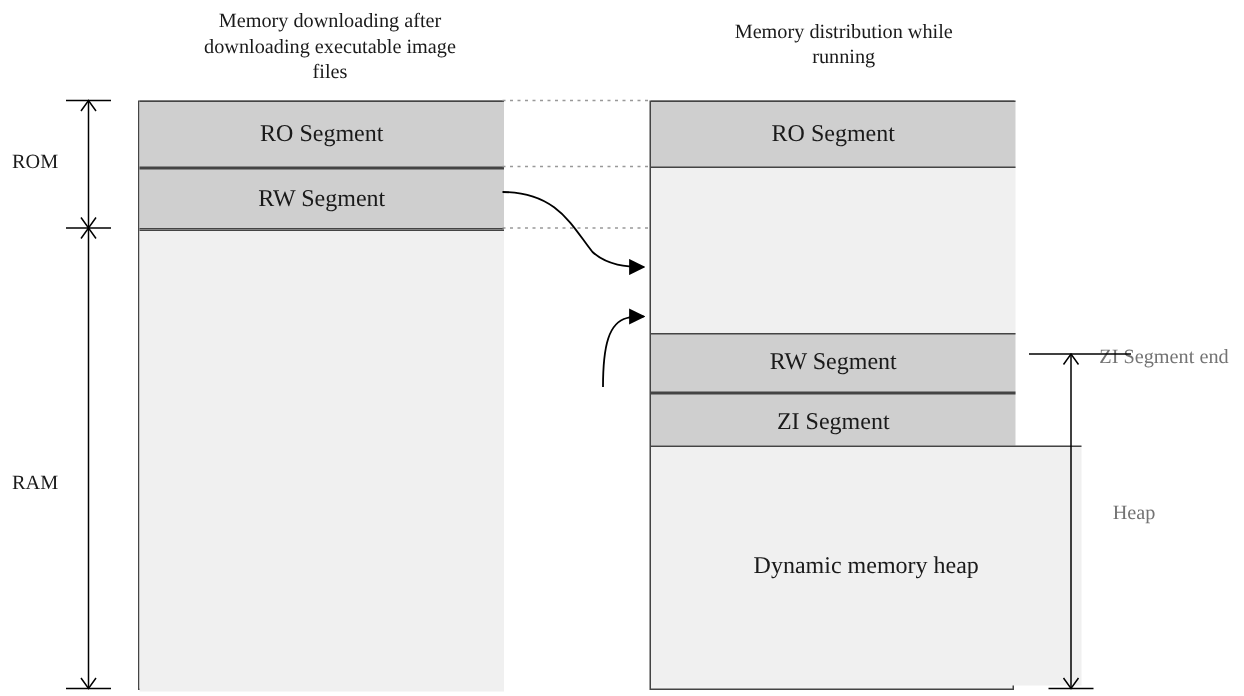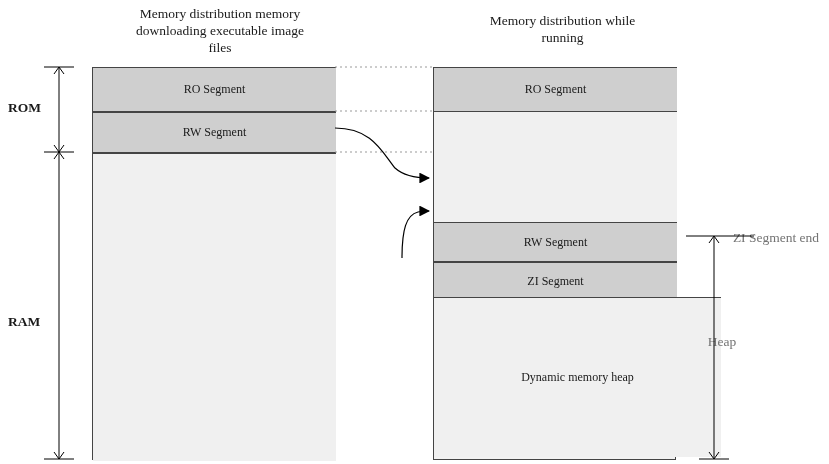--- a/index.html
+++ b/index.html
@@ -35,21 +35,21 @@
     box-sizing: border-box;
     background: #f2f2f2;
   }
   .seg {
     position: absolute;
     left: 0;
     box-sizing: border-box;
     display: flex;
     align-items: center;
     justify-content: center;
-    font-size: 12px;
+    font-size: 16px;
     color: #1a1a1a;
   }
   .seg-dark {
     background: #cfcfcf;
     border-top: 1px solid #444;
     border-bottom: 1px solid #444;
   }
   .seg-light {
     background: #f0f0f0;
   }
@@ -57,21 +57,20 @@
     background: #f0f0f0;
     border-top: 1px solid #444;
   }
   .seg-label { pointer-events: none; }
 
   
   .axis-label {
     position: absolute;
     font-size: 13.5px;
     color: #1a1a1a;
-    font-weight: bold;
   }
   .right-label {
     position: absolute;
     font-size: 13.5px;
     color: #737373;
     text-align: center;
     line-height: 17px;
   }
 
   svg.overlay {
@@ -80,21 +79,21 @@
     width: 829px;
     height: 464px;
     overflow: visible;
   }
 </style>
 </head>
 <body>
 
 <div id="canvas">
 
-  <div class="abs diagram-title" style="left:125px; top:5px; width:190px;">Memory distribution memory downloading executable image files</div>
+  <div class="abs diagram-title" style="left:125px; top:5px; width:190px;">Memory downloading after downloading executable image files</div>
 
   <div class="abs diagram-title" style="left:470px; top:12px; width:185px;text-align:center;">Memory distribution while running</div>
 
   <div class="column" style="left:92px; top:67px; width:243px; height:393px;">
 
     <div class="seg seg-dark" style="top:-1px; width:243px; height:45px;">
       <span class="seg-label">RO Segment</span>
     </div>
 
     <div class="seg seg-dark" style="top:44px; width:243px; height:41px;">
@@ -128,21 +127,21 @@
       <span class="seg-label">Dynamic memory heap</span>
     </div>
   </div>
 
   <div class="axis-label" style="left:8px; top:100px;">ROM</div>
 
   <div class="axis-label" style="left:8px; top:314px;text-align:right;">RAM</div>
 
   <div class="right-label" style="left:726px; top:229px; width:100px;">ZI Segment end</div>
 
-  <div class="right-label" style="left:692px; top:333px; width:60px;">Heap</div>
+  <div class="right-label" style="left:726px; top:333px; width:60px;">Heap</div>
 
   <svg class="overlay">
     <defs>
       <marker id="arrowFilled" markerWidth="9" markerHeight="9" refX="8" refY="4.5" orient="auto" markerUnits="strokeWidth">
         <path d="M0,0 L9,4.5 L0,9 z" fill="#000"></path>
       </marker>
       <marker id="tickUp" markerWidth="10" markerHeight="10" refX="5" refY="5" orient="auto" markerUnits="strokeWidth">
         <path d="M0,2 L5,5 L0,8" fill="none" stroke="#000" stroke-width="1"></path>
       </marker>
     </defs>

